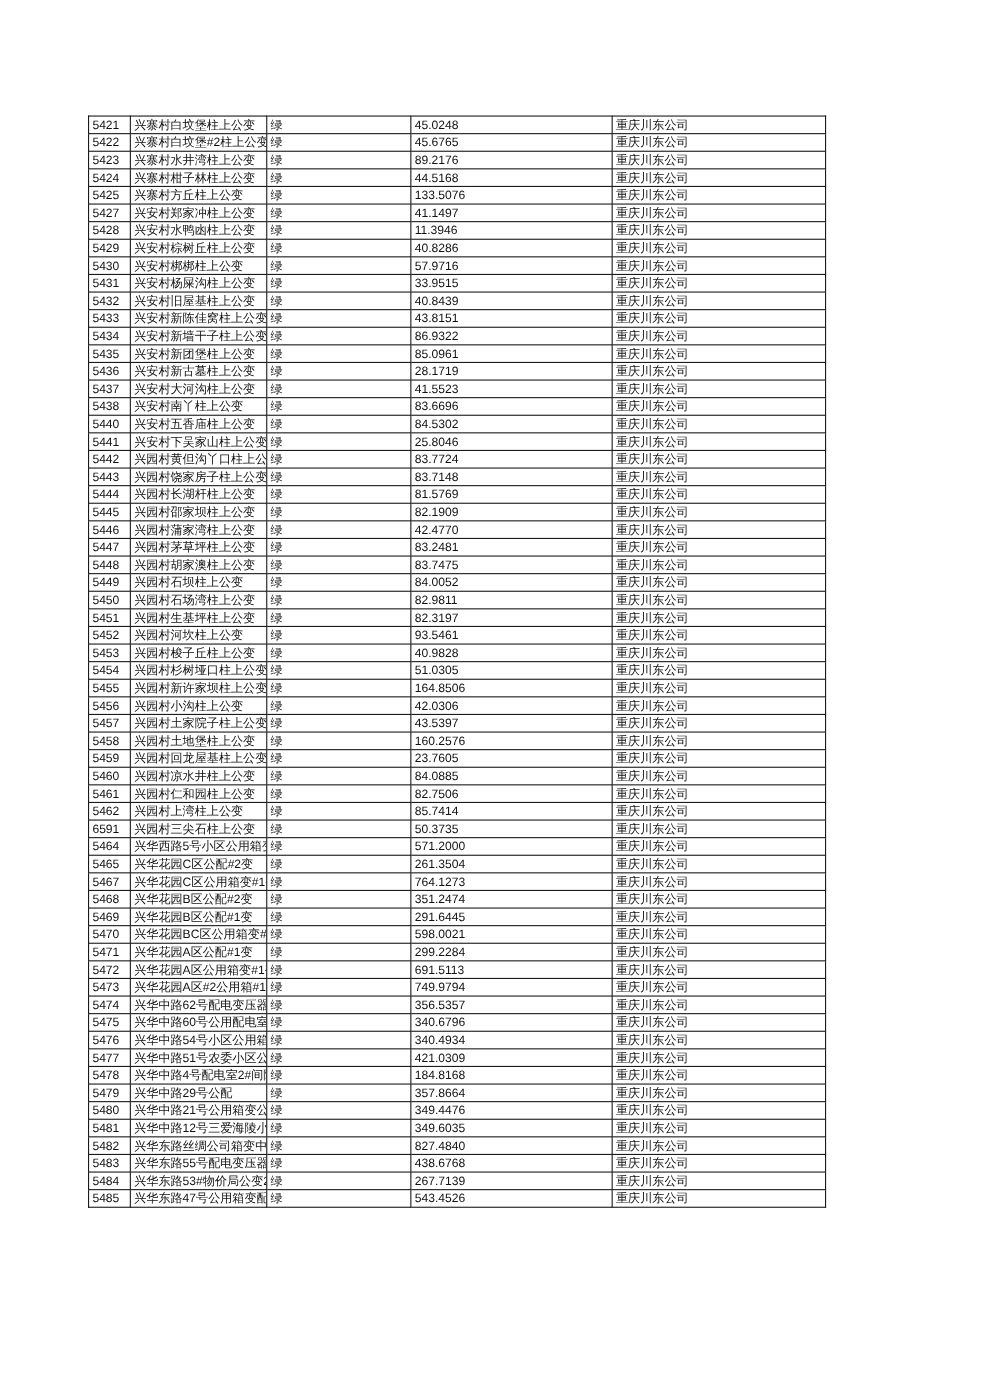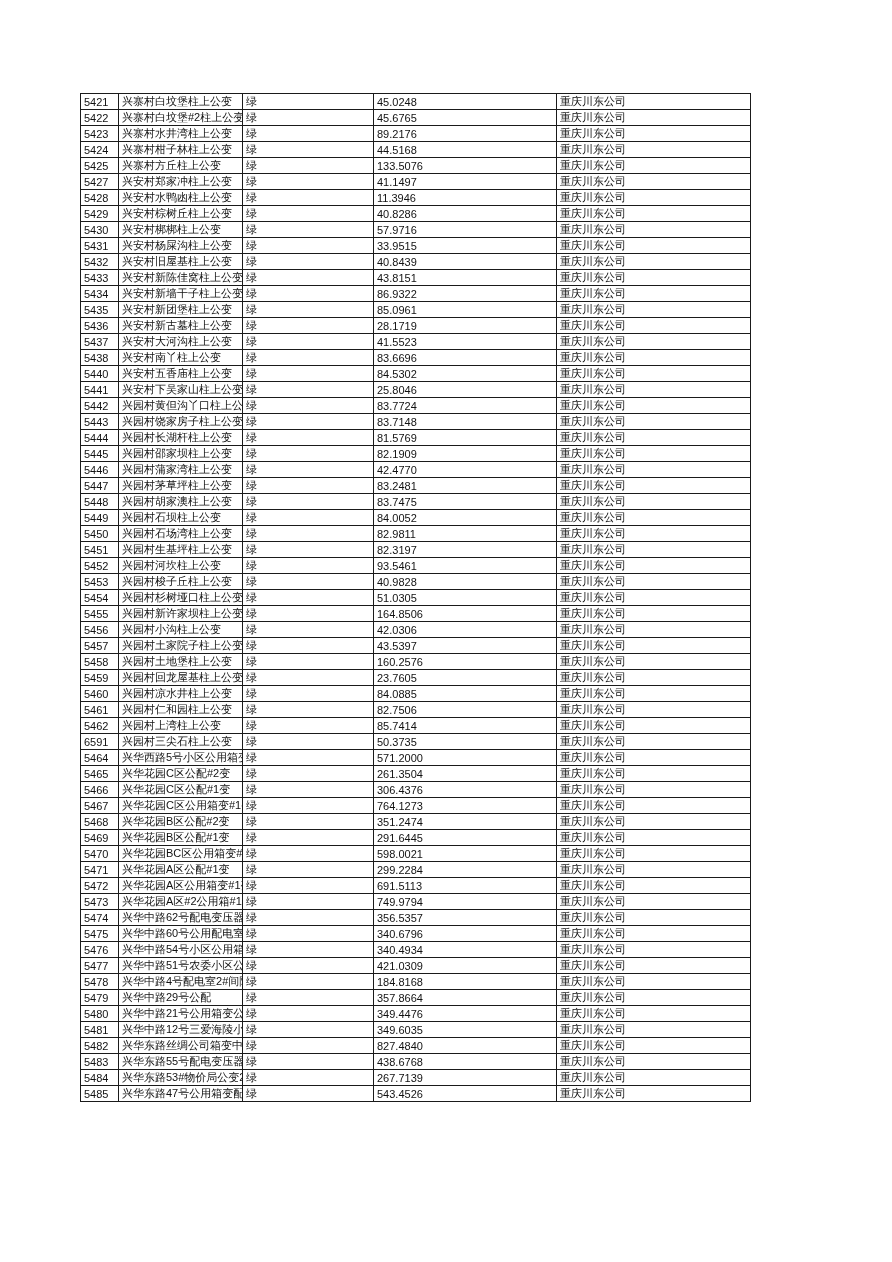--- a/index.html
+++ b/index.html
@@ -11,21 +11,21 @@
   .page {
     position: relative;
     width: 892px;
     height: 1262px;
     background: #ffffff;
     overflow: hidden;
   }
   table.data-table {
     position: absolute;
     left: 80px;
-    top: 93px;
+    top: 105px;
     border-collapse: collapse;
     table-layout: fixed;
     width: 645px;
   }
   table.data-table td {
     border: 1px solid #1a1a1a;
     height: 15px;
     padding: 0 1px 0 3px;
     font-size: 11px;
     color: #111111;
@@ -345,27 +345,20 @@
           <td class="col-company">重庆川东公司</td>
         </tr>
         <tr>
           <td class="col-id">5465</td>
           <td class="col-name">兴华花园C区公配#2变</td>
           <td class="col-status">绿</td>
           <td class="col-value">261.3504</td>
           <td class="col-company">重庆川东公司</td>
         </tr>
         <tr>
-          <td class="col-id">5466</td>
-          <td class="col-name">兴华花园C区公配#1变</td>
-          <td class="col-status">绿</td>
-          <td class="col-value">306.4376</td>
-          <td class="col-company">重庆川东公司</td>
-        </tr>
-        <tr>
           <td class="col-id">5467</td>
           <td class="col-name">兴华花园C区公用箱变#1变</td>
           <td class="col-status">绿</td>
           <td class="col-value">764.1273</td>
           <td class="col-company">重庆川东公司</td>
         </tr>
         <tr>
           <td class="col-id">5468</td>
           <td class="col-name">兴华花园B区公配#2变</td>
           <td class="col-status">绿</td>

